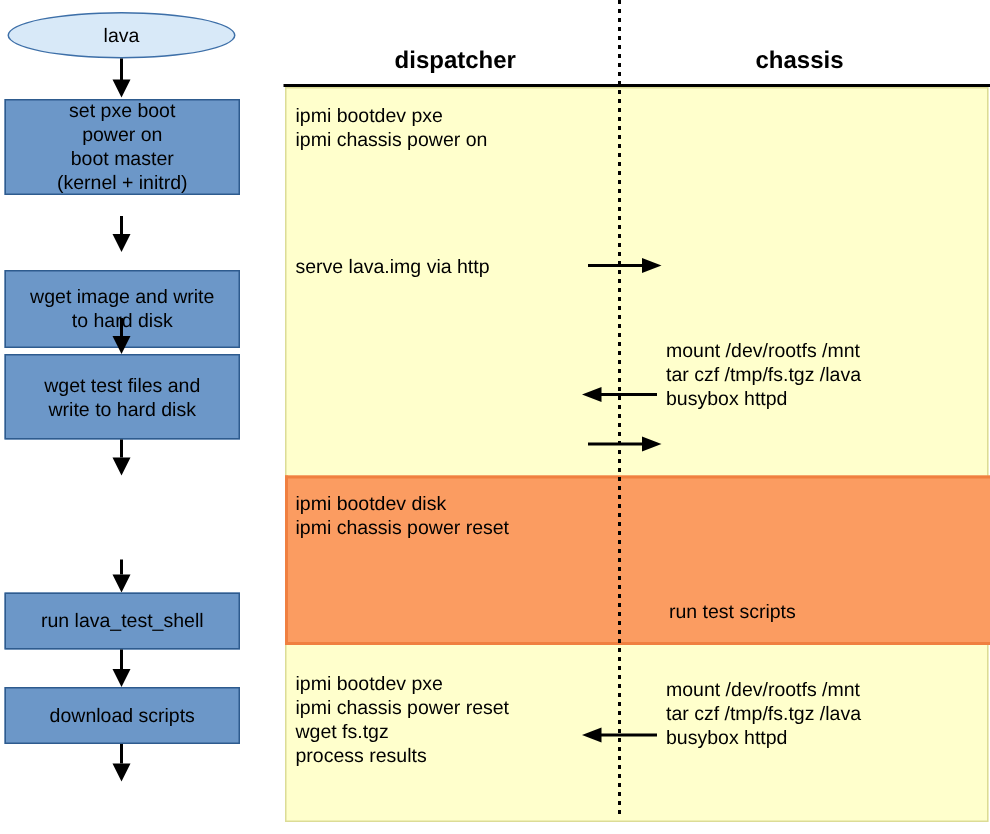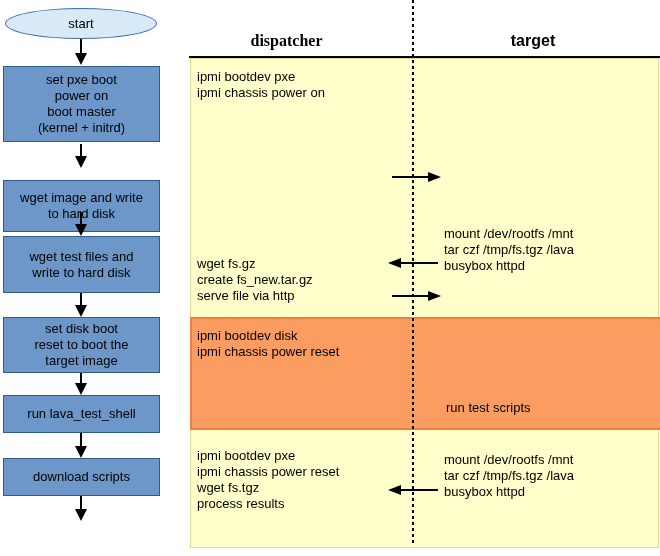--- a/index.html
+++ b/index.html
@@ -37,21 +37,21 @@
     border-top:2px solid #F08040;border-bottom:2px solid #F08040;border-left:2px solid #F08040;
   }
   .seq-headline{position:absolute;left:189px;top:56px;width:471px;height:2px;background:#000;}
   .seq-lifeline{
     position:absolute;left:412px;top:0;width:2px;height:545px;
     background:repeating-linear-gradient(to bottom,#000 0 3px,transparent 3px 6px);
   }
   .seq-header{
     position:absolute;top:32px;font-size:16px;font-weight:bold;text-align:center;
   }
-  .hdr-dispatcher{left:175px;width:223px;font-family:Liberation Serif, serif;}
+  .hdr-dispatcher{left:192px;width:223px;}
   .hdr-target{left:413px;width:240px;}
   .msg{
     position:absolute;font-size:13px;line-height:16px;white-space:pre-line;
   }
   .msg-d{left:197px;}
   .msg-t{left:444px;}
   .h-line{position:absolute;height:2px;background:#000;}
   .h-head-right{
     position:absolute;width:0;height:0;
     border-top:5.5px solid transparent;border-bottom:5.5px solid transparent;
@@ -62,27 +62,27 @@
     border-top:5.5px solid transparent;border-bottom:5.5px solid transparent;
     border-right:13px solid #000;
   }
 </style>
 </head>
 <body>
 
 <div class="stage">
 
   <div class="fc-ellipse" style="top:8px;height:31px;">
-    <span>start</span>
+    <span>lava</span>
   </div>
 
   <div class="fc-line" style="top:39px;height:15px;"></div>
   <div class="fc-head" style="top:53px;"></div>
 
-  <div class="fc-node" style="top:66px;height:76px;">
+  <div class="fc-node" style="top:66px;height:64px;">
     <span>set pxe boot
 power on
 boot master
 (kernel + initrd)</span>
   </div>
 
   <div class="fc-line" style="top:144px;height:12px;"></div>
   <div class="fc-head" style="top:156px;"></div>
 
   <div class="fc-node" style="top:180px;height:52px;">
@@ -94,25 +94,20 @@
   <div class="fc-head" style="top:224px;"></div>
 
   <div class="fc-node" style="top:236px;height:57px;">
     <span>wget test files and
 write to hard disk</span>
   </div>
 
   <div class="fc-line" style="top:293px;height:12px;"></div>
   <div class="fc-head" style="top:305px;"></div>
 
-  <div class="fc-node" style="top:317px;height:56px;">
-    <span>set disk boot
-reset to boot the
-target image</span>
-  </div>
 
   <div class="fc-line" style="top:373px;height:10px;"></div>
   <div class="fc-head" style="top:383px;"></div>
 
   <div class="fc-node" style="top:395px;height:38px;">
     <span>run lava_test_shell</span>
   </div>
 
   <div class="fc-line" style="top:433px;height:13px;"></div>
   <div class="fc-head" style="top:446px;"></div>
@@ -124,27 +119,25 @@
   <div class="fc-line" style="top:496px;height:13px;"></div>
   <div class="fc-head" style="top:509px;"></div>
 
 
   <div class="seq-bg"></div>
   <div class="seq-band"></div>
   <div class="seq-headline"></div>
   <div class="seq-lifeline"></div>
 
   <div class="seq-header hdr-dispatcher">dispatcher</div>
-  <div class="seq-header hdr-target">target</div>
+  <div class="seq-header hdr-target">chassis</div>
 
   <div class="msg msg-d" style="top:69px;">ipmi bootdev pxe
 ipmi chassis power on</div>
-  <div class="msg msg-d" style="top:256px;">wget fs.gz
-create fs_new.tar.gz
-serve file via http</div>
+  <div class="msg msg-d" style="top:170px;">serve lava.img via http</div>
   <div class="msg msg-d" style="top:328px;">ipmi bootdev disk
 ipmi chassis power reset</div>
   <div class="msg msg-d" style="top:448px;">ipmi bootdev pxe
 ipmi chassis power reset
 wget fs.tgz
 process results</div>
 
   <div class="msg msg-t" style="top:226px;">mount /dev/rootfs /mnt
 tar czf /tmp/fs.tgz /lava
 busybox httpd</div>

